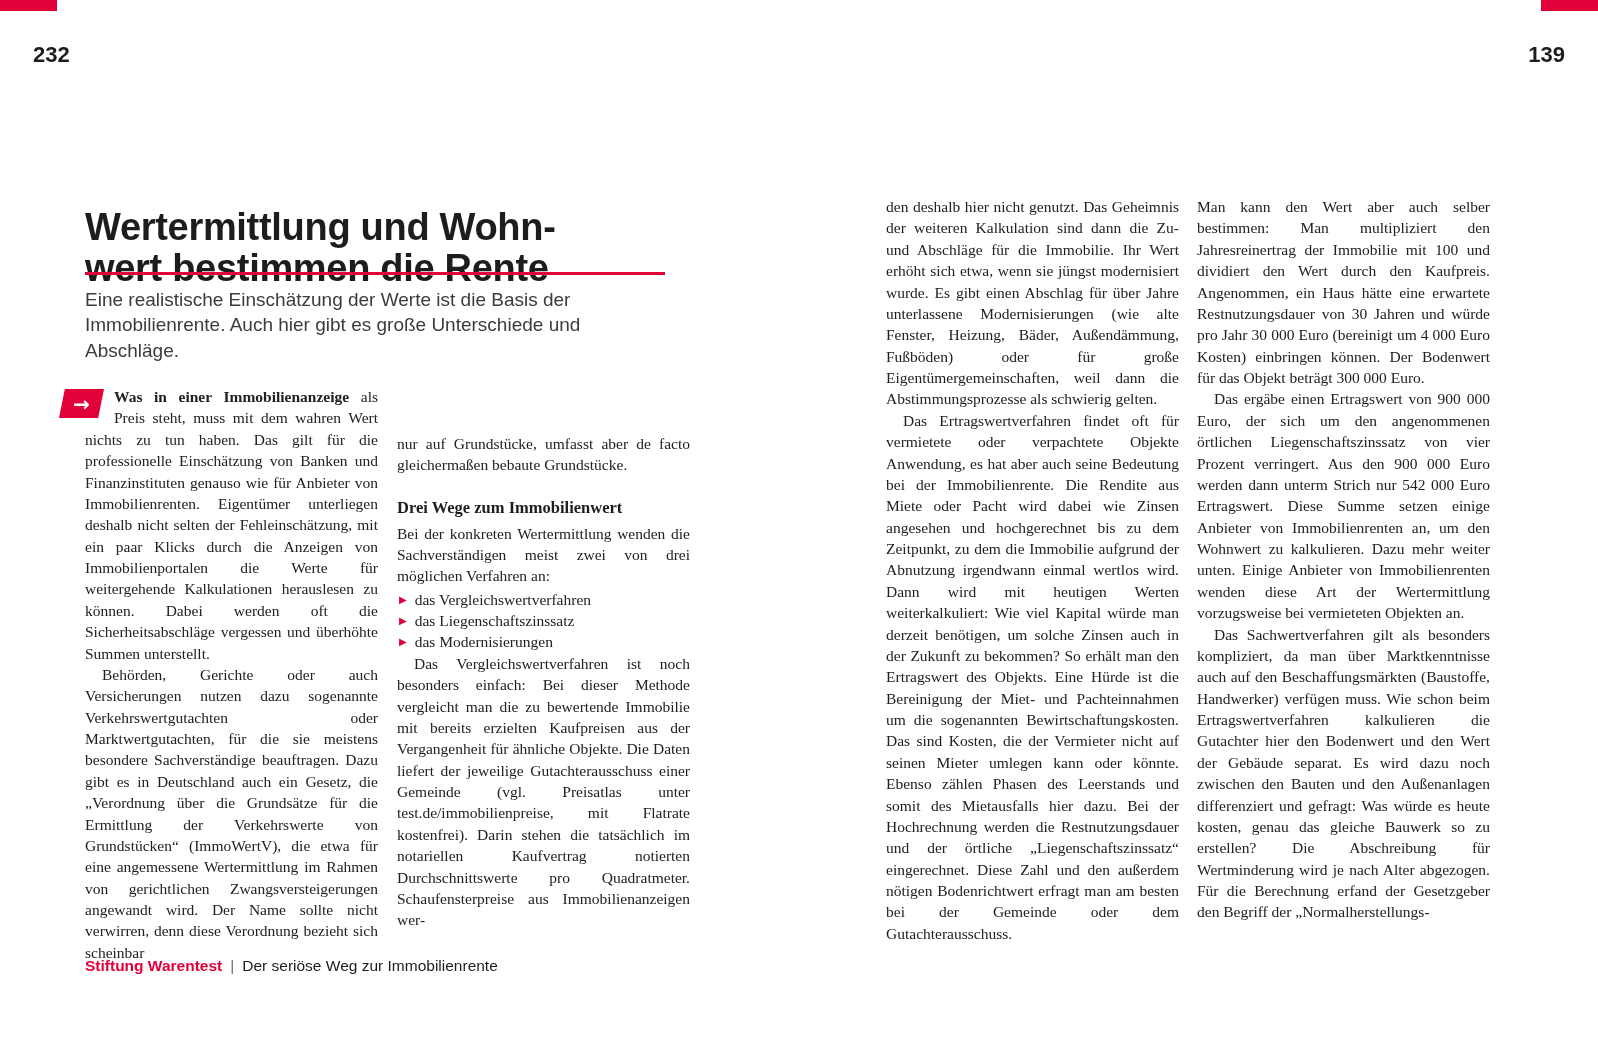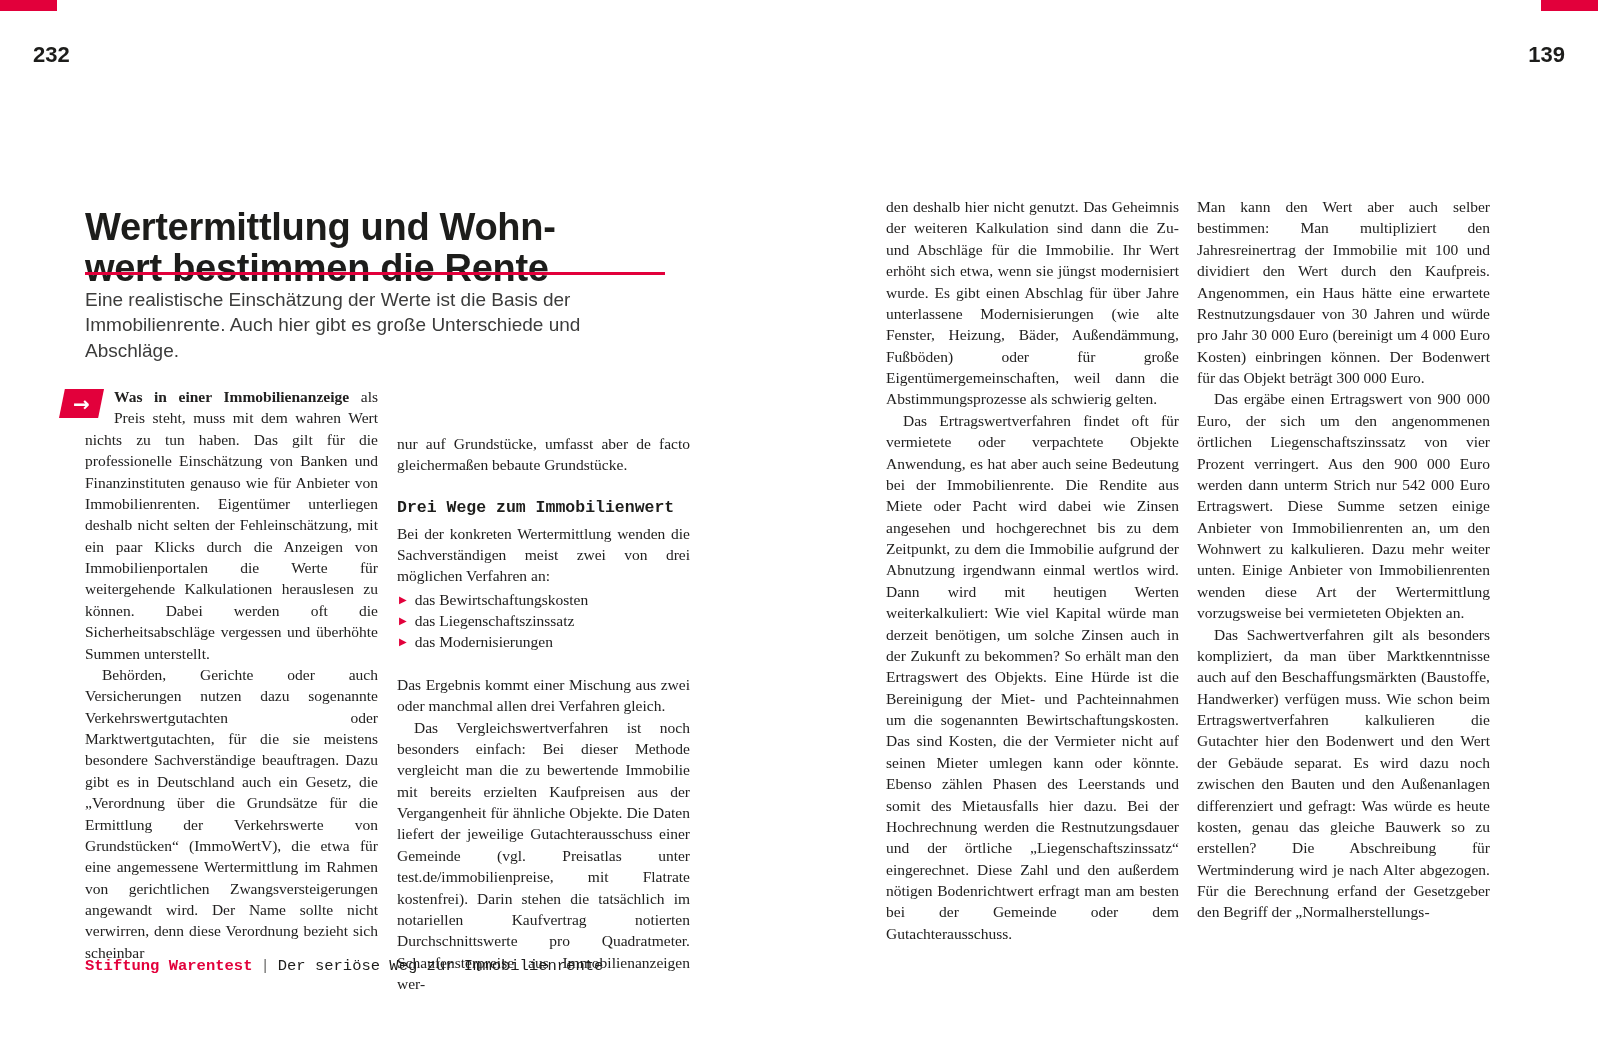--- a/index.html
+++ b/index.html
@@ -59,35 +59,35 @@
     background:var(--accent);
     clip-path:polygon(13% 0, 100% 0, 87% 100%, 0 100%);
     display:flex; align-items:center; justify-content:center;
   }
   .arrow-glyph {
     color:#fff; font-family:"DejaVu Sans", sans-serif;
     font-weight:bold; font-size:20px; line-height:1;
   }
 
   .subheading {
-    font-family:Liberation Mono, monospace; font-weight:bold;
+    font-family:Liberation Serif, serif; font-weight:bold;
     font-size:16.5px; color:var(--ink); text-align:left;
     margin:21px 0 3px 0 !important;
   }
 
   ul.bullets { list-style:none; margin:2px 0 0 0; padding:0; text-align:left; }
   ul.bullets li { padding-left:2px; line-height:1.38; }
   .tri {
     color:var(--accent); font-size:10px; margin-right:8px;
     position:relative; top:-2px; font-family:"DejaVu Sans", sans-serif;
   }
 
   .footer {
     position:absolute; left:85px; top:957px;
-    font-family:Liberation Mono, monospace; font-size:15.5px; color:var(--ink);
+    font-family:Liberation Sans, sans-serif; font-size:15.5px; color:var(--ink);
   }
   .footer .brand { color:var(--accent); font-weight:bold; }
   .footer .sep { color:#6d6d6c; margin:0 8px; }
   .footer .booktitle { color:var(--ink); }
 </style>
 </head>
 <body>
 
 <div class="corner-mark left"></div>
 <div class="corner-mark right"></div>
@@ -108,25 +108,24 @@
     <span>als Preis steht, muss mit dem wahren Wert nichts zu tun haben. Das gilt für die professionelle Einschätzung von Banken und Finanzinstituten genauso wie für Anbieter von Immobilienrenten. Eigentümer unterliegen deshalb nicht selten der Fehleinschätzung, mit ein paar Klicks durch die Anzeigen von Immobilienportalen die Werte für weitergehende Kalkulationen herauslesen zu können. Dabei werden oft die Sicherheitsabschläge vergessen und überhöhte Summen unterstellt.</span>
   </p>
   <p class="body indent">Behörden, Gerichte oder auch Versicherungen nutzen dazu sogenannte Verkehrswertgutachten oder Marktwertgutachten, für die sie meistens besondere Sachverständige beauftragen. Dazu gibt es in Deutschland auch ein Gesetz, die „Verordnung über die Grundsätze für die Ermittlung der Verkehrswerte von Grundstücken“ (ImmoWertV), die etwa für eine angemessene Wertermittlung im Rahmen von gerichtlichen Zwangsversteigerungen angewandt wird. Der Name sollte nicht verwirren, denn diese Verordnung bezieht sich scheinbar</p>
 </div>
 
 <div class="col" id="col2">
   <p class="body">nur auf Grundstücke, umfasst aber de facto gleichermaßen bebaute Grundstücke.</p>
   <p class="body subheading">Drei Wege zum Immobilienwert</p>
   <p class="body">Bei der konkreten Wertermittlung wenden die Sachverständigen meist zwei von drei möglichen Verfahren an:</p>
   <ul class="bullets">
-    <li><span class="tri">▶</span><span>das Bewirtschaftungskosten</span></li>
+    <li><span class="tri">▶</span><span>das Vergleichswertverfahren</span></li>
     <li><span class="tri">▶</span><span>das Liegenschaftszinssatz</span></li>
     <li><span class="tri">▶</span><span>das Modernisierungen</span></li>
   </ul>
-  <p class="body gap-top">Das Ergebnis kommt einer Mischung aus zwei oder manchmal allen drei Verfahren gleich.</p>
   <p class="body indent">Das Vergleichswertverfahren ist noch besonders einfach: Bei dieser Methode vergleicht man die zu bewertende Immobilie mit bereits erzielten Kaufpreisen aus der Vergangenheit für ähnliche Objekte. Die Daten liefert der jeweilige Gutachterausschuss einer Gemeinde (vgl. Preisatlas unter test.de/immobilienpreise, mit Flatrate kostenfrei). Darin stehen die tatsächlich im notariellen Kaufvertrag notierten Durchschnittswerte pro Quadratmeter. Schaufensterpreise aus Immobilienanzeigen wer-</p>
 </div>
 
 <div class="col" id="col3">
   <p class="body">den deshalb hier nicht genutzt. Das Geheimnis der weiteren Kalkulation sind dann die Zu- und Abschläge für die Immobilie. Ihr Wert erhöht sich etwa, wenn sie jüngst modernisiert wurde. Es gibt einen Abschlag für über Jahre unterlassene Modernisierungen (wie alte Fenster, Heizung, Bäder, Außendämmung, Fußböden) oder für große Eigentümergemeinschaften, weil dann die Abstimmungsprozesse als schwierig gelten.</p>
   <p class="body indent">Das Ertragswertverfahren findet oft für vermietete oder verpachtete Objekte Anwendung, es hat aber auch seine Bedeutung bei der Immobilienrente. Die Rendite aus Miete oder Pacht wird dabei wie Zinsen angesehen und hochgerechnet bis zu dem Zeitpunkt, zu dem die Immobilie aufgrund der Abnutzung irgendwann einmal wertlos wird. Dann wird mit heutigen Werten weiterkalkuliert: Wie viel Kapital würde man derzeit benötigen, um solche Zinsen auch in der Zukunft zu bekommen? So erhält man den Ertragswert des Objekts. Eine Hürde ist die Bereinigung der Miet- und Pachteinnahmen um die sogenannten Bewirtschaftungskosten. Das sind Kosten, die der Vermieter nicht auf seinen Mieter umlegen kann oder könnte. Ebenso zählen Phasen des Leerstands und somit des Mietausfalls hier dazu. Bei der Hochrechnung werden die Restnutzungsdauer und der örtliche „Liegenschaftszinssatz“ eingerechnet. Diese Zahl und den außerdem nötigen Bodenrichtwert erfragt man am besten bei der Gemeinde oder dem Gutachterausschuss.</p>
 </div>
 
 <div class="col" id="col4">
   <p class="body">Man kann den Wert aber auch selber bestimmen: Man multipliziert den Jahresreinertrag der Immobilie mit 100 und dividiert den Wert durch den Kaufpreis. Angenommen, ein Haus hätte eine erwartete Restnutzungsdauer von 30 Jahren und würde pro Jahr 30 000 Euro (bereinigt um 4 000 Euro Kosten) einbringen können. Der Bodenwert für das Objekt beträgt 300 000 Euro.</p>

